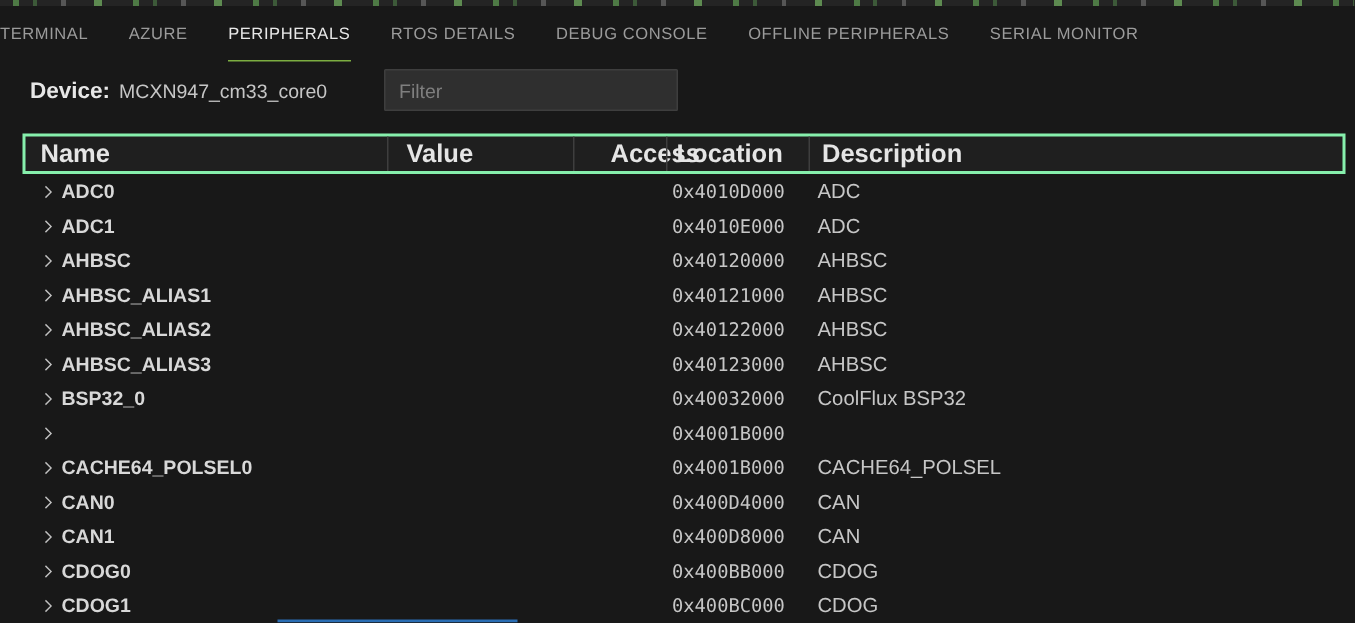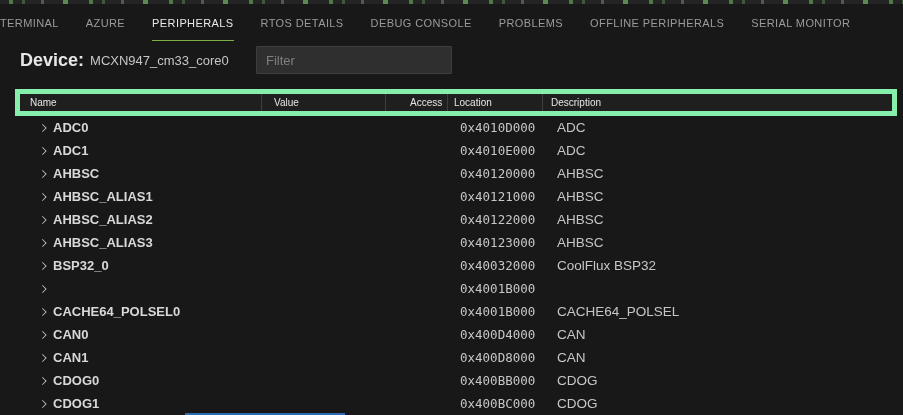--- a/index.html
+++ b/index.html
@@ -35,46 +35,46 @@
     border-bottom: 1.5px solid transparent;
     padding-top: 2px;
   }
   .tab.active { color: #e8e8e8; border-bottom-color: var(--accent, #7cad41); }
 
   
   .toolbar {
     position: absolute; top: 41px; left: 0; width: 903px; height: 38px;
     display: flex; align-items: center; padding-left: 20px;
   }
-  .device-label { font-size: 18px; font-weight: bold; color: #e7e7e7; }
+  .device-label { font-size: 15px; font-weight: bold; color: #e7e7e7; }
   .device-value { font-size: 13px; color: #c6c6c6; margin-left: 6px; }
   .filter-input {
     position: absolute; left: 256px; top: 5px;
     width: 196px; height: 28px;
     background: #2f2f2f; border: 1px solid #3e3e3e;
     color: #cccccc; font-size: 13px; font-family: "Liberation Sans", sans-serif;
     padding: 0 9px; outline: none; border-radius: 1px;
   }
   .filter-input::placeholder { color: #7f7f7f; }
 
   
   .grid-header {
     position: absolute; top: 89px; left: 15px; width: 882px; height: 27px;
-    background: #1f1f1f; border: 5px solid #86efac;
+    background: #1f1f1f; border: 2px solid #86efac;
     display: flex; align-items: center;
-    font-size: 10px; font-weight: normal; color: #e5e5e5;
+    font-size: 17px; font-weight: bold; color: #e5e5e5;
   }
   .col { height: 100%; display: flex; align-items: center; }
   .col-name        { width: 241px; padding-left: 10px; }
   .col-value       { width: 124px; padding-left: 12px; border-left: 1px solid #3e3e3e; }
   .col-access      { width: 62px;  padding-left: 24px;  border-left: 1px solid #3e3e3e; }
   .col-location    { width: 95px;  padding-left: 6px;  border-left: 1px solid #3e3e3e; }
   .col-description { flex: 1;      padding-left: 8px;  border-left: 1px solid #3e3e3e; }
 
-  .grid-body { position: absolute; top: 116px; left: 12px; width: 721px; height: 299px; overflow: hidden; }
+  .grid-body { position: absolute; top: 116px; left: 0; width: 721px; height: 299px; overflow: hidden; }
   .row {
     position: relative; height: 23px; width: 903px;
     display: flex; align-items: center; cursor: pointer;
   }
   .chev { display: inline-flex; width: 16px; height: 16px; margin-left: 25px; flex: none; }
   .chev svg { width: 16px; height: 16px; }
   .rname { font-size: 13px; font-weight: bold; color: #d8d8d8; margin-left: 0px; white-space: nowrap; }
   .rloc  { position: absolute; left: 448px; font-family: "DejaVu Sans Mono", monospace; font-size: 12.5px; color: #c6c6c6; white-space: nowrap; }
   .rdesc { position: absolute; left: 545px; font-size: 13.5px; color: #c6c6c6; white-space: nowrap; }
 
@@ -96,23 +96,20 @@
       <span>AZURE</span>
     </div>
     <div class="tab active">
       <span>PERIPHERALS</span>
     </div>
     <div class="tab">
       <span>RTOS DETAILS</span>
     </div>
     <div class="tab">
       <span>DEBUG CONSOLE</span>
-    </div>
-    <div class="tab">
-      <span>PROBLEMS</span>
     </div>
     <div class="tab">
       <span>OFFLINE PERIPHERALS</span>
     </div>
     <div class="tab">
       <span>SERIAL MONITOR</span>
     </div>
   </div>
 
 <div class="toolbar">

